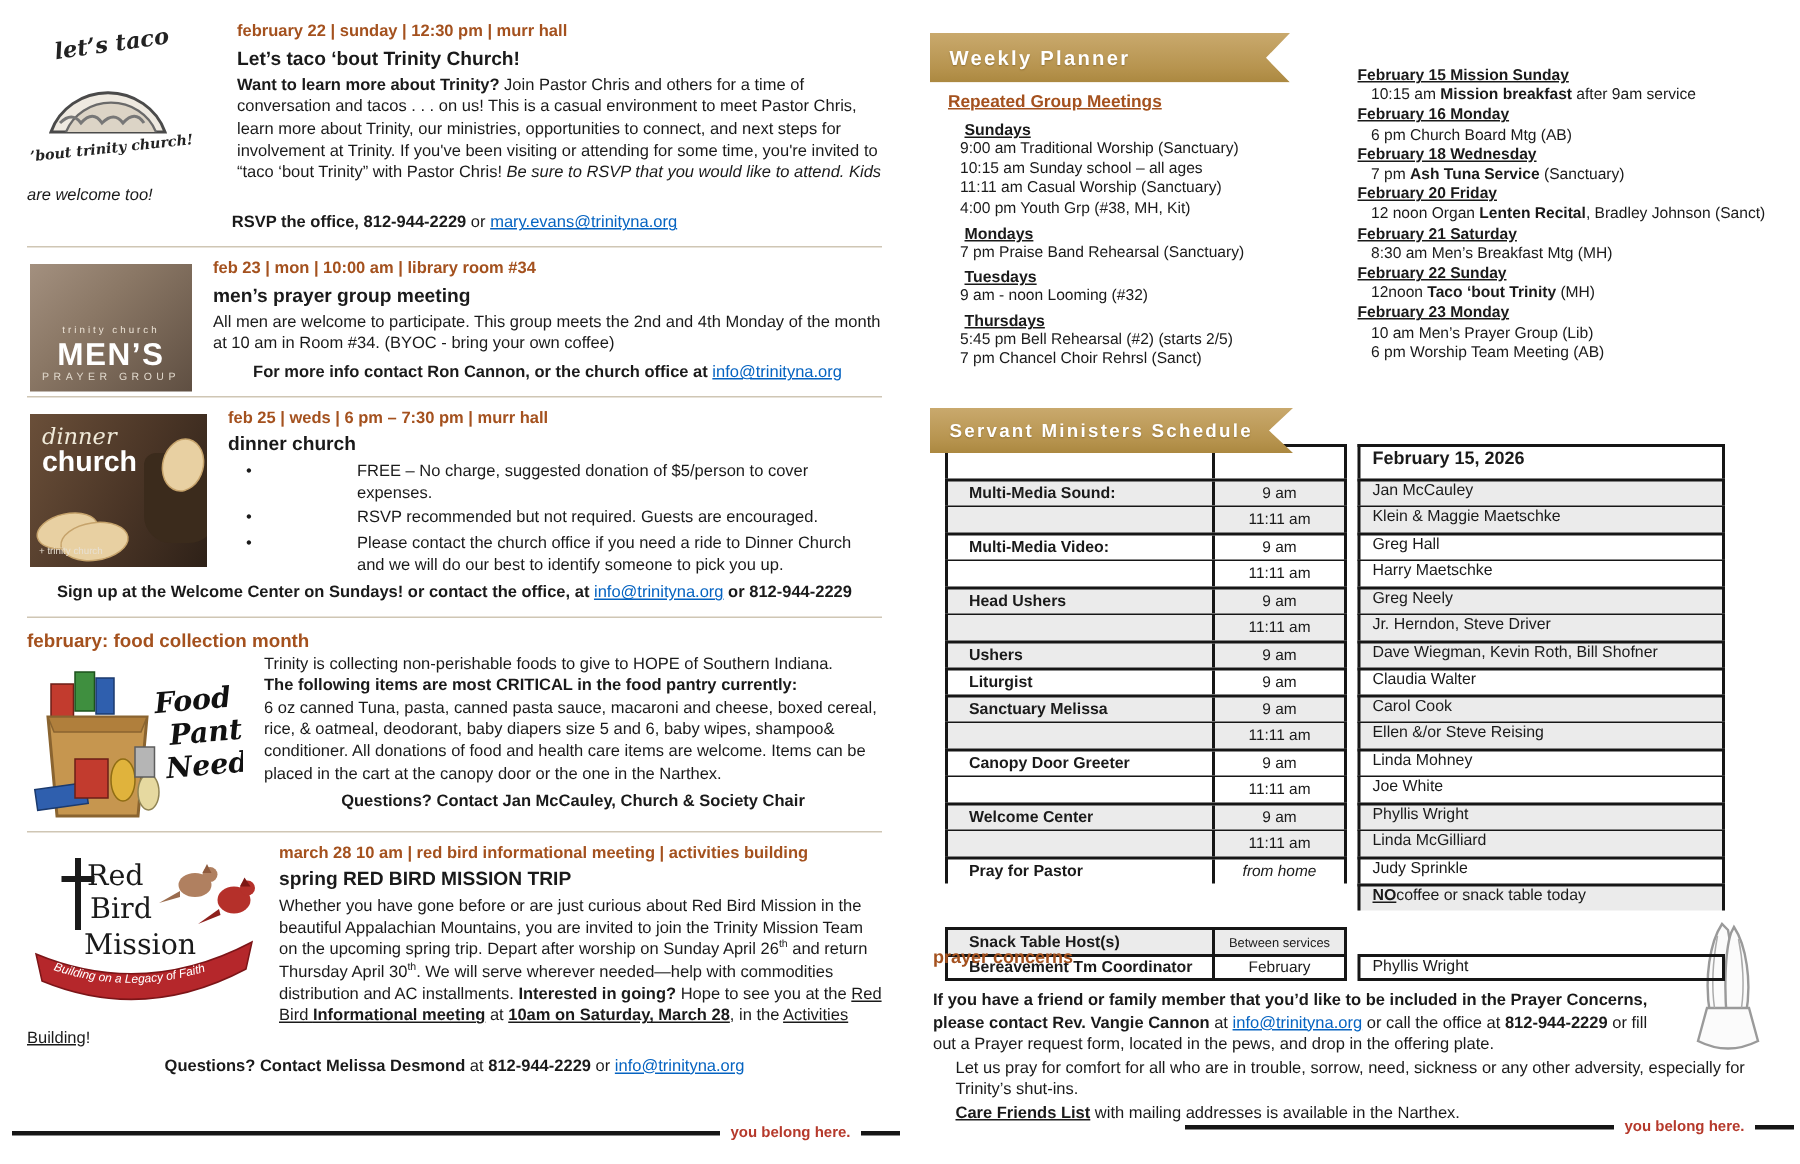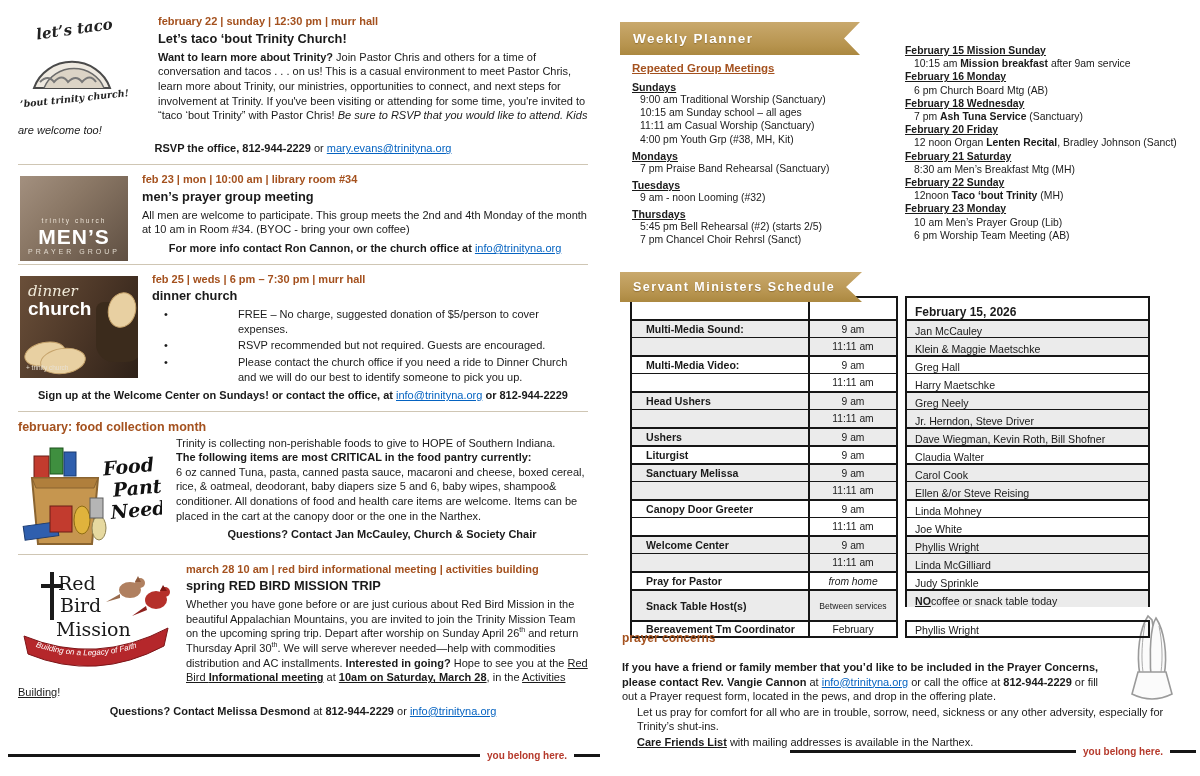--- a/index.html
+++ b/index.html
@@ -50,31 +50,31 @@
   .banner{position:absolute;background:linear-gradient(180deg,#c9a96d 0%,#b7944f 70%,#ab8840 100%);
           color:#fff;font-weight:bold;display:flex;align-items:center;padding-left:13px;box-sizing:border-box;
           letter-spacing:1.5px;clip-path:polygon(0 0,100% 0,calc(100% - 16px) 50%,100% 100%,0 100%);
           text-shadow:0 1px 1px rgba(90,60,10,.4);z-index:3;}
   .banner1{left:620px;top:22px;width:240px;height:33px;font-size:13.5px;}
   .banner2{left:620px;top:272px;width:242px;height:30px;font-size:12.5px;}
 
   .wp-left{position:absolute;left:632px;top:62px;width:270px;}
   .wp-right{position:absolute;left:905px;top:44px;width:292px;}
   .wp-head{color:#a4511e;font-weight:bold;text-decoration:underline;font-size:11.5px;margin-bottom:7px;}
-  .wp-day{font-weight:bold;text-decoration:underline;font-size:10.6px;margin-top:4px;}
+  .wp-day{font-weight:bold;text-decoration:underline;font-size:10.6px;margin-top:4px;margin-left:11px;}
   .wp-item{font-size:10.4px;line-height:1.27;padding-left:8px;}
   .wpr-date{font-weight:bold;text-decoration:underline;font-size:10.4px;line-height:1.27;}
   .wpr-item{font-size:10.4px;line-height:1.27;padding-left:9px;}
 
   
   .sm-table{position:absolute;left:630px;top:296px;width:522px;z-index:2;}
   .sm-row{display:flex;}
   .sm-leftbox{width:268px;display:flex;box-sizing:border-box;border-left:2px solid #161616;border-right:2px solid #161616;}
   .sm-namebox{width:245px;margin-left:7px;box-sizing:border-box;border-left:2px solid #161616;border-right:2px solid #161616;
-              display:flex;align-items:flex-end;padding-left:8px;font-size:10.6px;}
+              display:flex;align-items:flex-start;padding-left:8px;font-size:10.6px;}
   .sm-role{width:178px;box-sizing:border-box;border-right:2px solid #161616;display:flex;align-items:center;
            padding-left:14px;font-weight:bold;font-size:10.6px;}
   .sm-time{flex:1;display:flex;align-items:center;justify-content:center;font-size:10.3px;}
   .sm-row .bt1{border-top:1px solid #161616;} .sm-row .bt2{border-top:2px solid #161616;}
   .sm-row .bb2{border-bottom:2.5px solid #161616;}
   .shade{background:#ebebeb;}
   .t-italic{font-style:italic;} .t-small{font-size:8.6px;}
   .sm-header .sm-namebox{font-weight:bold;font-size:12px;}
 
   
@@ -401,21 +401,21 @@
       <div class="sm-row">
         <div class="sm-leftbox bt2" style="height: 18px;">
           <div class="sm-role">Pray for Pastor</div>
           <div class="sm-time t-italic">from home</div>
         </div>
         <div class="sm-namebox bt2" style="height: 18px;">
           <span>Judy Sprinkle</span>
         </div>
       </div>
       <div class="sm-row">
-        <div class="sm-leftbox bt2 shade" style="height: 31px;">
+        <div class="sm-leftbox bt2 shade" style="height: 18px; margin-top: 29px;">
           <div class="sm-role">Snack Table Host(s)</div>
           <div class="sm-time t-small">Between services</div>
         </div>
         <div class="sm-namebox bt2 shade" style="height: 18px;">
           <span class="seg-b seg-u">NO</span>
           <span> coffee or snack table today</span>
         </div>
       </div>
       <div class="sm-row">
         <div class="sm-leftbox bt2 bb2" style="height: 18px;">

